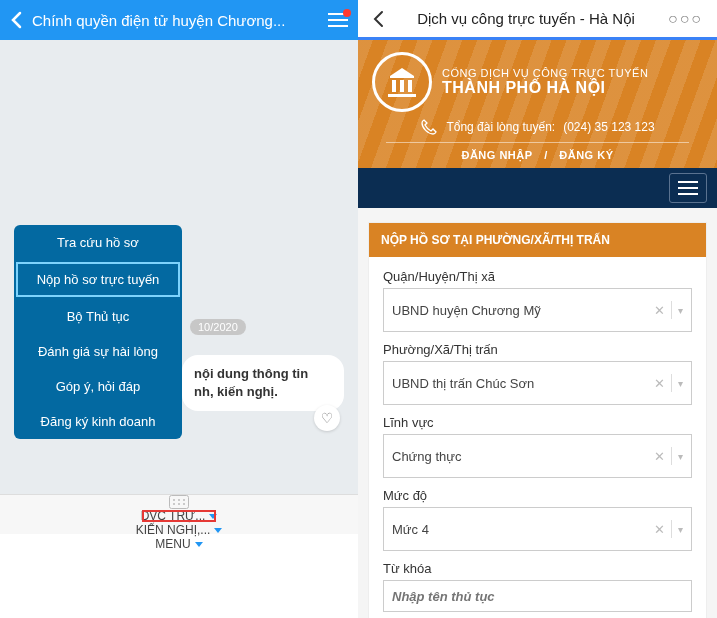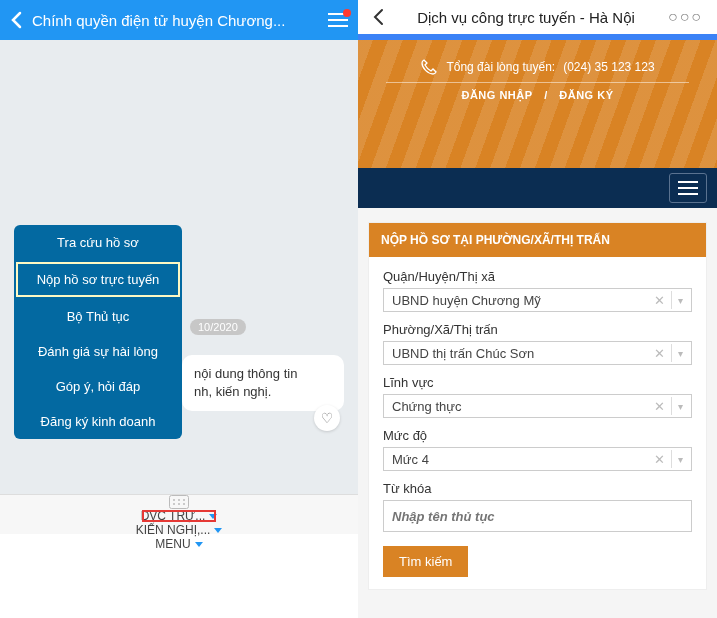--- a/index.html
+++ b/index.html
@@ -13,36 +13,36 @@
 .left-header .title { flex: 1; font-size: 15px; white-space: nowrap; overflow: hidden; text-overflow: ellipsis; }
 .left-header .menu-icon { position: relative; }
 .left-header .badge { position: absolute; top: -3px; right: -3px; width: 8px; height: 8px; background: #ff3b30; border-radius: 50%; }
 
 
 .chat-area { flex: 1; position: relative; }
 
 
 .popup-menu { position: absolute; left: 14px; bottom: 42px; width: 168px; background: #0369a1; border-radius: 6px; overflow: hidden; }
 .popup-menu .menu-item { color: #fff; font-size: 13px; padding: 10px 14px; text-align: center; cursor: pointer; }
-.popup-menu .menu-item.highlighted { border: 2px solid #fef9c3; margin: 2px; padding: 8px 10px; }
+.popup-menu .menu-item.highlighted { border: 2px solid #7dd3fc; margin: 2px; padding: 8px 10px; }
 
 
 .date-chip { position: absolute; left: 190px; bottom: 146px; background: #c7c7c7; color: #fff; padding: 2px 8px; border-radius: 10px; font-size: 11px; }
-.msg-bubble { position: absolute; left: 182px; bottom: 70px; width: 162px; background: #fff; border-radius: 10px; padding: 10px 12px; font-size: 13px; color: #333; line-height: 1.4; }
+.msg-bubble { position: absolute; left: 182px; bottom: 70px; width: 162px; background: #fff; border-radius: 16px; padding: 10px 12px; font-size: 13px; color: #333; line-height: 1.4; font-weight: bold; }
 .heart-icon { position: absolute; right: 18px; bottom: 50px; width: 26px; height: 26px; background: #fff; border-radius: 50%; display: flex; align-items: center; justify-content: center; color: #888; font-size: 14px; box-shadow: 0 1px 3px rgba(0,0,0,0.15); }
 
 
 .bottom-tabs { height: 40px; background: #f7f7f7; border-top: 1px solid #ddd; display: flex; align-items: center; flex-direction: column; }
 .kb-icon { width: 36px; display: flex; align-items: center; justify-content: center; color: #999; }
 .tab { flex: 1; display: flex; align-items: center; justify-content: center; font-size: 12px; color: #444; gap: 4px; height: 100%; }
 .tab.highlighted { outline: 2px solid #e53935; outline-offset: -3px; }
 .tab-chev { width: 0; height: 0; border-left: 4px solid transparent; border-right: 4px solid transparent; border-top: 5px solid #2196f3; }
 
 
-.right-header { height: 40px; display: flex; align-items: center; padding: 0 14px; border-bottom: 6px solid #3b82f6; }
+.right-header { height: 40px; display: flex; align-items: center; padding: 0 14px; border-bottom: 3px solid #3b82f6; }
 .right-header .back { color: #333; }
 .right-header .title { flex: 1; text-align: center; font-size: 15px; color: #222; }
 .right-header .more { color: #888; letter-spacing: 2px; }
 
 
 .banner { background: #d98324; height: 128px; position: relative; color: #fff; overflow: hidden; }
 .banner-stripes { position: absolute; inset: 0; background: repeating-linear-gradient(110deg, rgba(255,255,255,0.12) 0 14px, transparent 14px 28px); }
 .banner-content { position: relative; padding: 12px 14px 0; }
 .banner-top { display: flex; align-items: center; gap: 10px; }
 .banner-logo { width: 60px; height: 60px; border-radius: 50%; border: 3px solid #fff; display: flex; align-items: center; justify-content: center; font-size: 26px; }
@@ -59,21 +59,21 @@
 .hamburger { width: 38px; height: 30px; border: 1px solid #5a7290; border-radius: 3px; display: flex; flex-direction: column; justify-content: center; align-items: center; gap: 4px; }
 .hamburger div { width: 20px; height: 2px; background: #fff; }
 
 
 .form-area { flex: 1; background: #f5f5f5; padding: 14px 10px; overflow-y: auto; }
 .card { background: #fff; border: 1px solid #eee; }
 .card-header { background: #d98324; color: #fff; font-size: 12px; font-weight: 700; padding: 10px 12px; }
 .card-body { padding: 12px 14px; }
 .field { margin-bottom: 10px; }
 .field-label { font-size: 13px; color: #333; margin-bottom: 4px; }
-.select-box { border: 1px solid #ccc; height: 24px; display: flex; align-items: center; padding: 0 8px; font-size: 13px; color: #444; position: relative; }
+.select-box { border: 1px solid #ccc; height: 44px; display: flex; align-items: center; padding: 0 8px; font-size: 13px; color: #444; position: relative; }
 .select-box .clear { margin-left: auto; color: #bbb; padding: 0 6px; cursor: pointer; }
 .select-box .sep { width: 1px; height: 18px; background: #ddd; }
 .select-box .chev { padding-left: 6px; color: #bbb; font-size: 10px; }
 .text-input { border: 1px solid #ccc; height: 32px; width: 100%; padding: 0 8px; font-size: 13px; font-style: italic; color: #888; font-weight: bold; }
 .search-btn { background: #d98324; color: #fff; border: none; padding: 8px 16px; font-size: 13px; cursor: pointer; margin-top: 4px; }
 
 svg { display: block; }
 </style>
 </head>
 <body>
@@ -148,20 +148,31 @@
           <path d="M10 2 L3 9 L10 16" stroke="#333" stroke-width="2" fill="none" stroke-linecap="round"></path>
         </svg>
     </span>
     <span class="title">Dịch vụ công trực tuyến - Hà Nội</span>
     <span class="more">○○○</span>
   </div>
 
   <div class="banner">
     <div class="banner-stripes"></div>
     <div class="banner-content">
+      <div class="banner-top">
+        <div class="banner-logo">
+          <svg width="40" height="40" viewBox="0 0 40 40">
+              <path d="M20 6 L32 14 L32 16 L8 16 L8 14 Z M10 18 h4 v12 h-4 Z M18 18 h4 v12 h-4 Z M26 18 h4 v12 h-4 Z M6 32 h28 v3 h-28 Z" fill="#fff"></path>
+            </svg>
+        </div>
+        <div class="banner-title">
+          <div class="banner-t1">CỔNG DỊCH VỤ CÔNG TRỰC TUYẾN</div>
+          <div class="banner-t2">THÀNH PHỐ HÀ NỘI</div>
+        </div>
+      </div>
       <div class="banner-hotline">
         <span>
           <svg width="18" height="18" viewBox="0 0 18 18">
               <path d="M4 2 C4 2 2 3 2 5 C2 10 8 16 13 16 C15 16 16 14 16 14 L13 11 L11 13 C9 12 6 9 5 7 L7 5 Z" fill="none" stroke="#fff" stroke-width="1.3"></path>
             </svg>
         </span>
         <span>Tổng đài lòng tuyến:</span>
         <span>(024) 35 123 123</span>
       </div>
       <div class="divider"></div>

